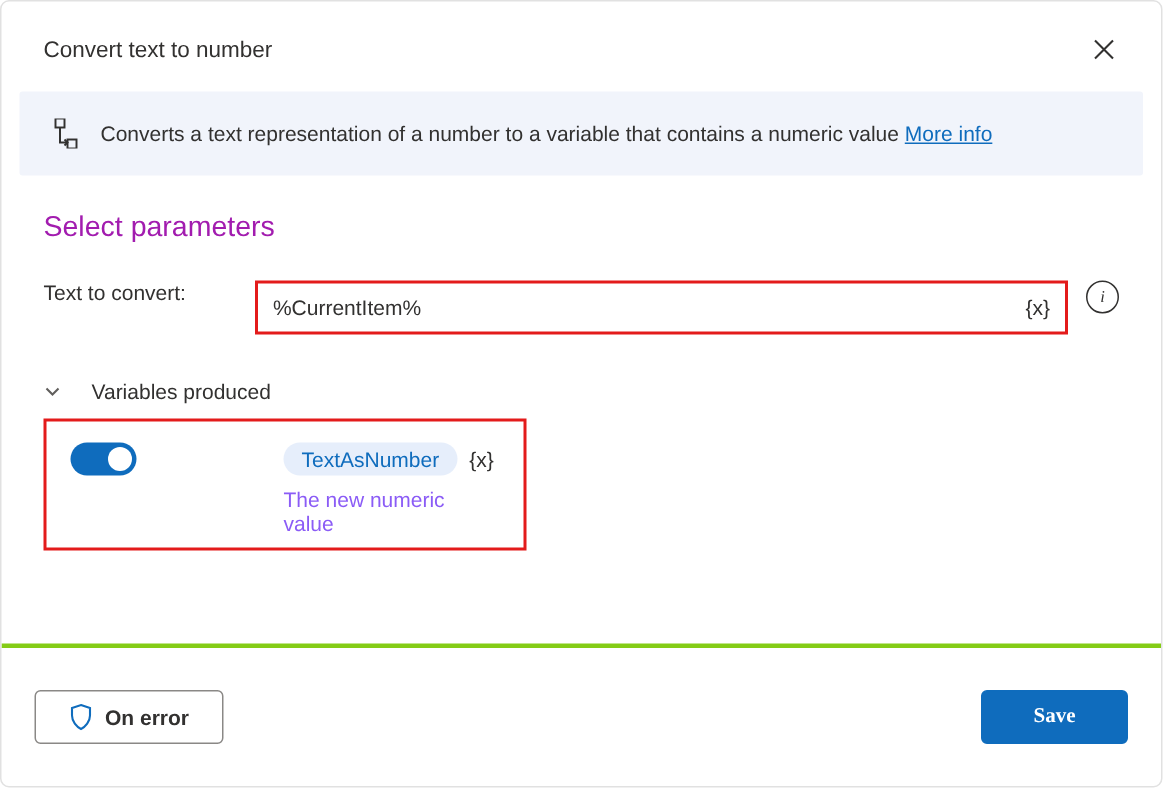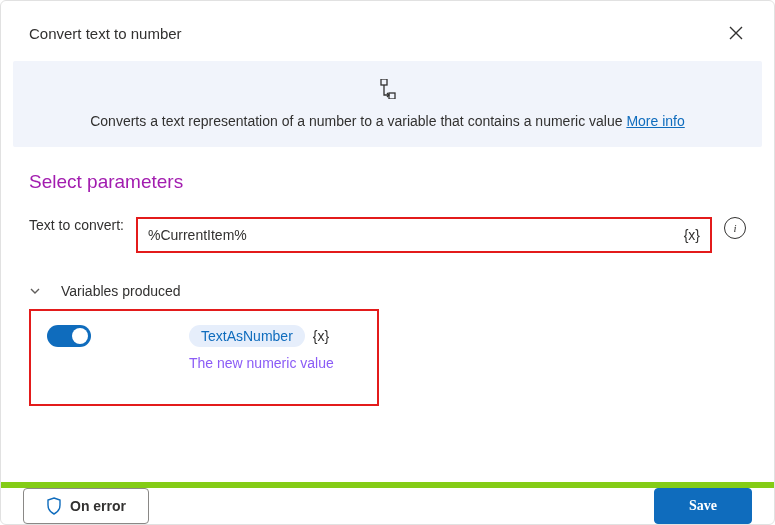--- a/index.html
+++ b/index.html
@@ -34,21 +34,20 @@
   .info-banner {
     margin: 0 12px;
     background: #f1f4fb;
     border-radius: 2px;
     padding: 18px 22px;
     display:flex;
     align-items:center;
     gap:14px;
     font-size: 14px;
     color:#323130;
-    flex-direction:column;
   }
   .info-banner a { color:#0f6cbd; text-decoration: underline; cursor:pointer;}
   .content {
     flex:1;
     padding: 24px 28px 10px 28px;
     overflow:auto;
   }
   .section-title {
     font-size: 19px;
     font-weight: 400;
@@ -62,20 +61,21 @@
   }
   .field-label { font-size:14px; white-space:nowrap; }
   .field-input-wrap {
     flex:1;
     border: 2px solid #e31b1b;
     height: 36px;
     display:flex;
     align-items:center;
     padding: 0 10px;
     background:#fff;
+    margin-left:34px;
   }
   .field-input {
     flex:1;
     border:none;
     outline:none;
     font-size:14px;
     font-family:inherit;
     color:#323130;
     background:transparent;
   }
@@ -92,45 +92,45 @@
     cursor:pointer;
     flex-shrink:0;
   }
   .collapse-head{
     display:flex;align-items:center;gap:20px;
     font-size:14px;font-weight:400;
     cursor:pointer;margin-bottom:10px;
   }
   .vars-box{
     border:2px solid #e31b1b;
-    padding:14px 16px 33px 16px;
-    width:350px;
+    padding:14px 16px 8px 16px;
+    width:322px;
   }
   .toggle-row{
     display:flex;align-items:flex-start;gap:98px;
   }
   .toggle{
     width:44px;height:22px;border-radius:11px;background:#0f6cbd;
     position:relative;cursor:pointer;flex-shrink:0;
   }
   .toggle::after{
     content:"";position:absolute;right:3px;top:3px;width:16px;height:16px;
     background:#fff;border-radius:50%;
   }
   .var-block{display:flex;flex-direction:column;gap:8px;}
   .var-name-row{display:flex;align-items:center;gap:8px;}
   .var-pill{
     background:#e6eefb;color:#0f6cbd;border-radius:12px;
     padding:3px 12px;font-size:14px;
   }
   .var-desc{font-size:14px;color:#8b5cf6;}
   .footer{
-    border-top:6px solid #84cc16;
+    border-top:3px solid #84cc16;
     display:flex;align-items:center;justify-content:space-between;
-    padding:0 22px;
+    padding:28px 22px;
   }
   .btn{
     height:36px;border-radius:4px;border:1px solid #8a8886;
     background:#fff;padding:0 22px;font-size:14px;font-weight:600;
     cursor:pointer;display:flex;align-items:center;gap:8px;
     color:#323130;font-family:inherit;
   }
   .btn-primary{
     background:#0f6cbd;color:#fff;border-color:#0f6cbd;padding:0 34px;
   }

